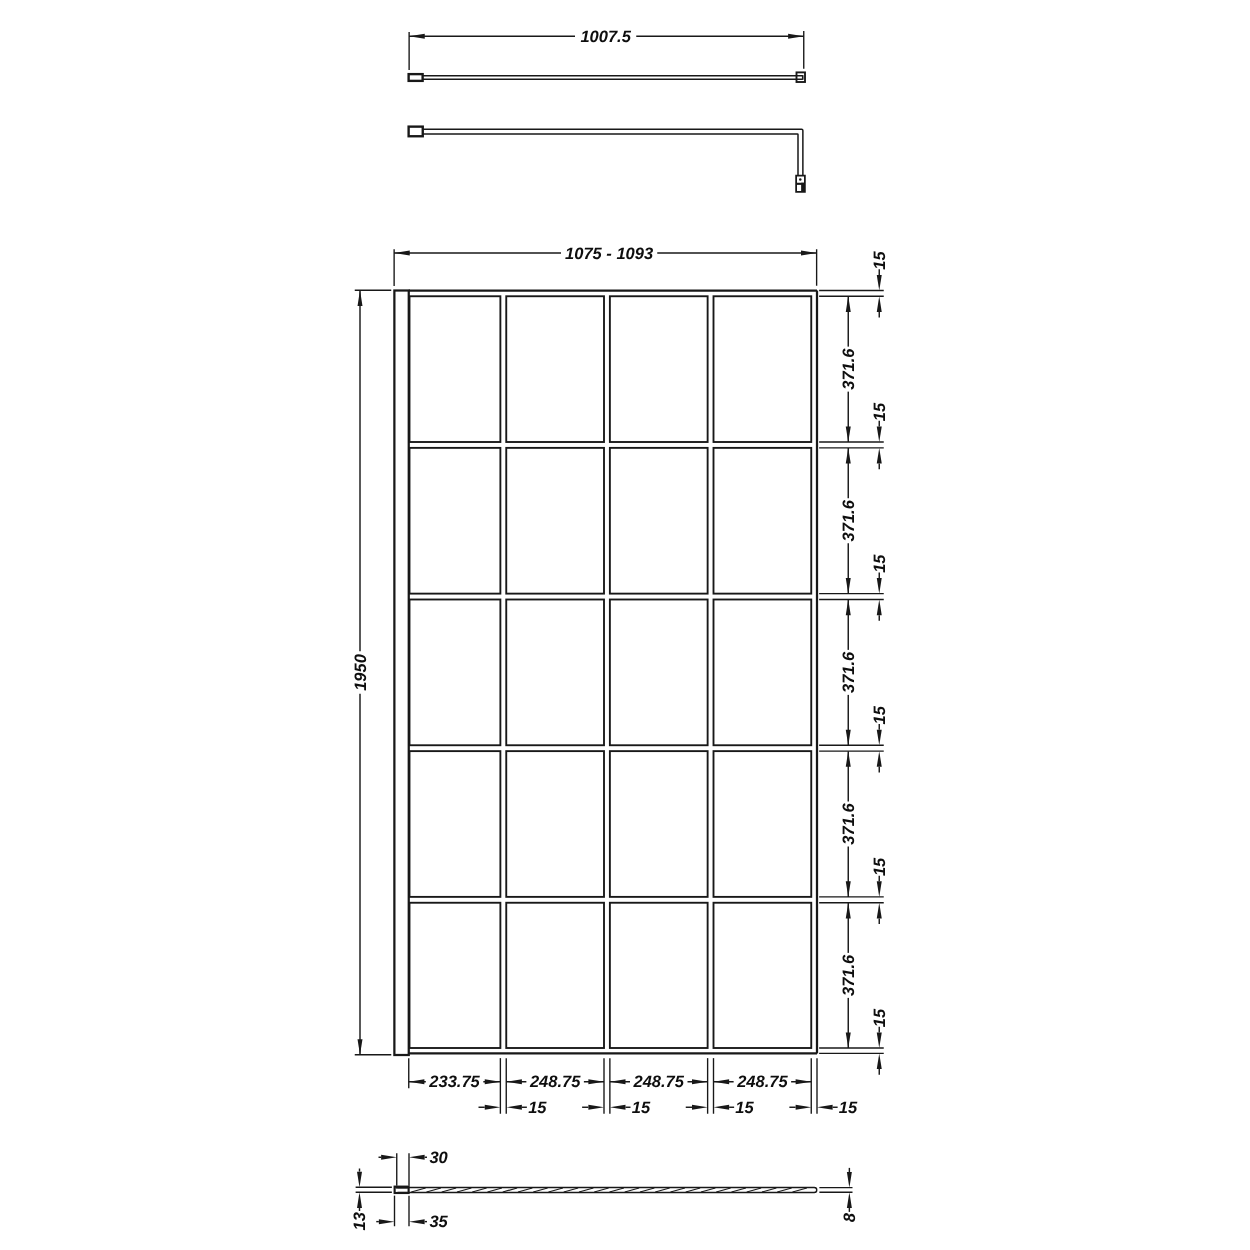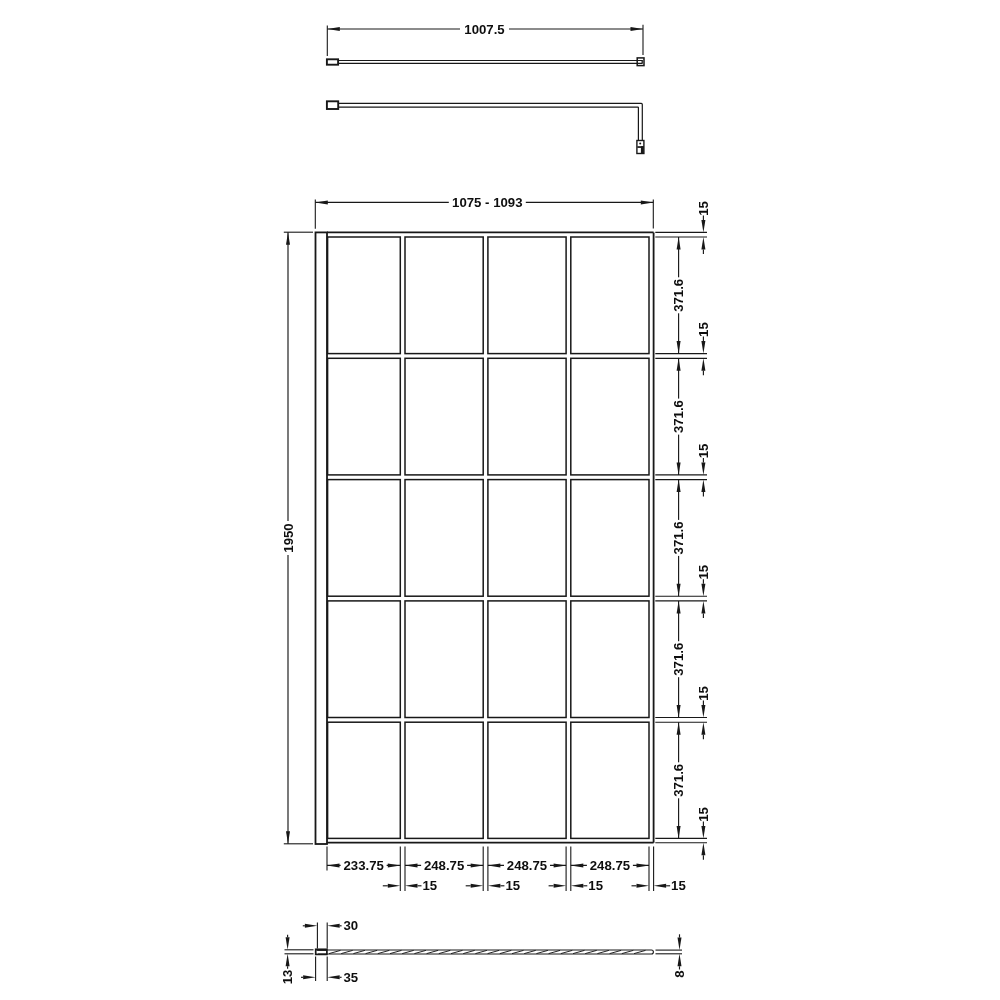--- a/index.html
+++ b/index.html
@@ -1,16 +1,16 @@
 <!DOCTYPE html>
 <html><head>
 <meta charset="utf-8">
 <style>
 html,body{margin:0;padding:0;background:#ffffff;}
-#sheet{width:1000px;height:1000px;background:#ffffff;}
+#sheet{width:1000px;height:1000px;background:#ffffff;font-style:italic;}
 </style>
 </head>
 <body>
 
 <div id="sheet">
 <svg width="1000" height="1000" viewBox="0 0 1000 1000" xmlns="http://www.w3.org/2000/svg">
 
 <g>
         <line x1="327.3" y1="25.5" x2="327.3" y2="56" stroke="#181818" stroke-width="1.1"></line>
         <line x1="643.0" y1="24.8" x2="643.0" y2="55" stroke="#181818" stroke-width="1.1"></line>

